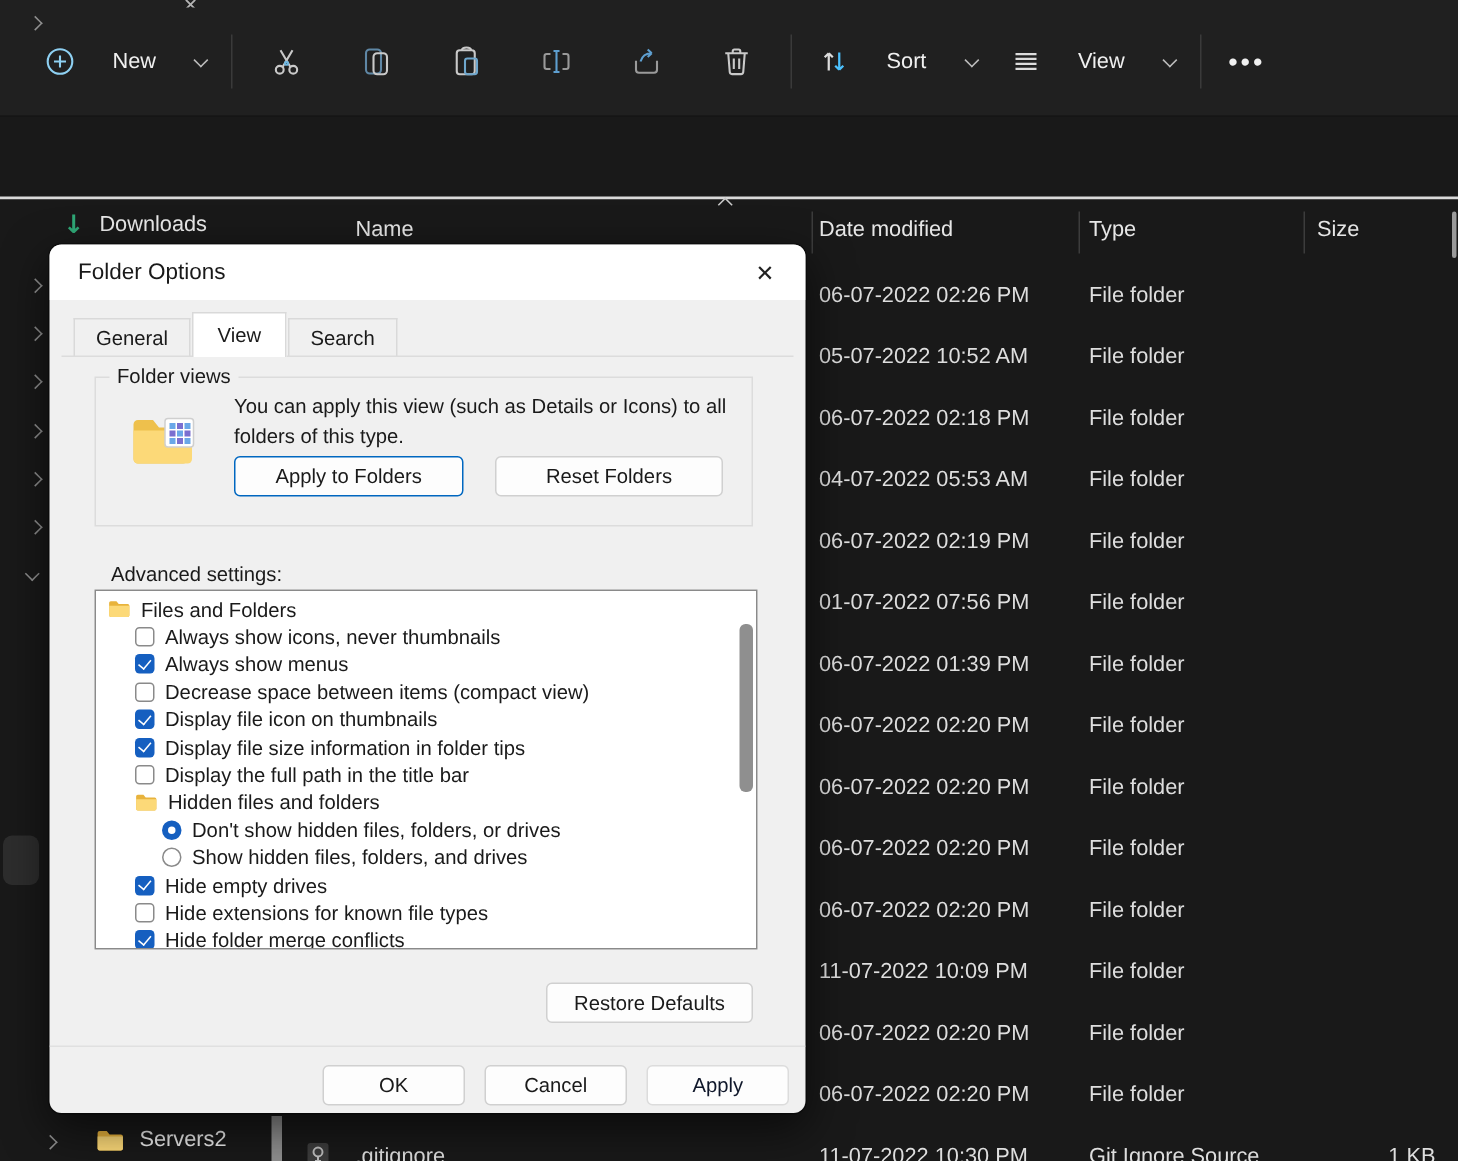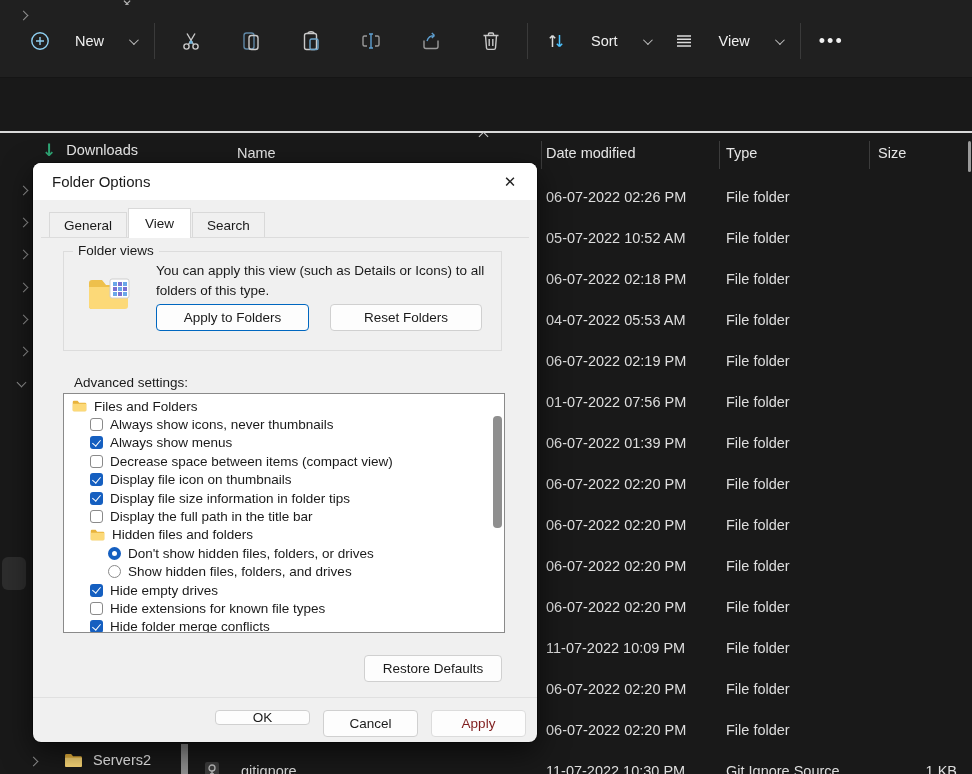--- a/index.html
+++ b/index.html
@@ -62,41 +62,41 @@
   .tab { height:26px; padding:0 14px; display:flex; align-items:center; background:#f0f0f0; border:1px solid #d9d9d9; border-bottom:none; margin-right:1px; }
   .tab.active { height:30px; background:#ffffff; position:relative; z-index:2; padding:0 16px; }
   .tab-baseline { position:absolute; left:8px; top:74px; width:488px; height:1px; background:#dcdcdc; }
 
   .groupbox { position:absolute; left:30px; top:88px; width:439px; height:100px; border:1px solid #dcdcdc; }
   .gb-legend { position:absolute; left:9px; top:-9px; background:#f0f0f0; padding:0 5px; }
   .fv-icon { position:absolute; left:22px; top:23px; }
   .fv-desc { position:absolute; left:92px; top:9px; width:335px; line-height:1.45; }
   .btn { background:#fdfdfd; border:1px solid #d0d0d0; border-radius:4px; font-size:13.5px; color:#1a1a1a; display:flex; align-items:center; justify-content:center; font-family:"Liberation Sans", sans-serif;text-align:center; }
   .btn.accent { border:1.6px solid #0067c0; }
-  .btn.disabled { color:#7f1d1d; border-color:#dcdcdc; }
+  .btn.disabled { color:#0f172a; border-color:#dcdcdc; }
   .fv-apply { position:absolute; left:92px; top:52px; width:153px; height:27px; }
   .fv-reset { position:absolute; left:266px; top:52px; width:152px; height:27px; }
 
   .adv-label { position:absolute; left:30px; top:212px;margin-left:11px; }
   .listbox { position:absolute; left:30px; top:230px; width:442px; height:240px; background:#ffffff; border:1px solid #8a8a8a; overflow:hidden; }
   .adv-item { display:flex; align-items:center; height:18.4px; gap:7px; }
   .adv-item .lbl { white-space:nowrap; }
   .ind-1 { padding-left:8px;align-items:center; } .ind-2 { padding-left:26px; } .ind-3 { padding-left:44px; }
   .cb { width:13px; height:13px; border-radius:3px; flex:0 0 auto; }
   .cb.unchecked { background:#fff; border:1px solid #8a8a8a; }
   .cb.checked { background:#155fc0; position:relative; }
   .cb.checked::after { content:""; position:absolute; left:3.5px; top:1.5px; width:4px; height:7px; border-right:1.6px solid #fff; border-bottom:1.6px solid #fff; transform:rotate(40deg); }
   .rb { width:13px; height:13px; border-radius:50%; flex:0 0 auto; }
   .rb.on { background:#fff; border:4px solid #155fc0; }
   .rb.off { background:#fff; border:1px solid #8a8a8a; }
   .lb-scroll { position:absolute; right:2px; top:22px; width:9px; height:112px; background:#8f8f8f; border-radius:4px; }
 
   .restore-btn { position:absolute; left:331px; top:492px; width:138px; height:27px; }
   .footer-line { position:absolute; left:0; top:534px; width:100%; height:1px; background:#e0e0e0; }
-  .ok-btn { position:absolute; left:182px; top:547px; width:95px; height:15px; }
+  .ok-btn { position:absolute; left:182px; top:547px; width:95px; height:27px; }
   .cancel-btn { position:absolute; left:290px; top:547px; width:95px; height:27px; }
   .apply-btn { position:absolute; left:398px; top:547px; width:95px; height:27px; }
 
   svg { display:block; }
 </style>
 </head>
 <body>
 
 <div id="root">
 

